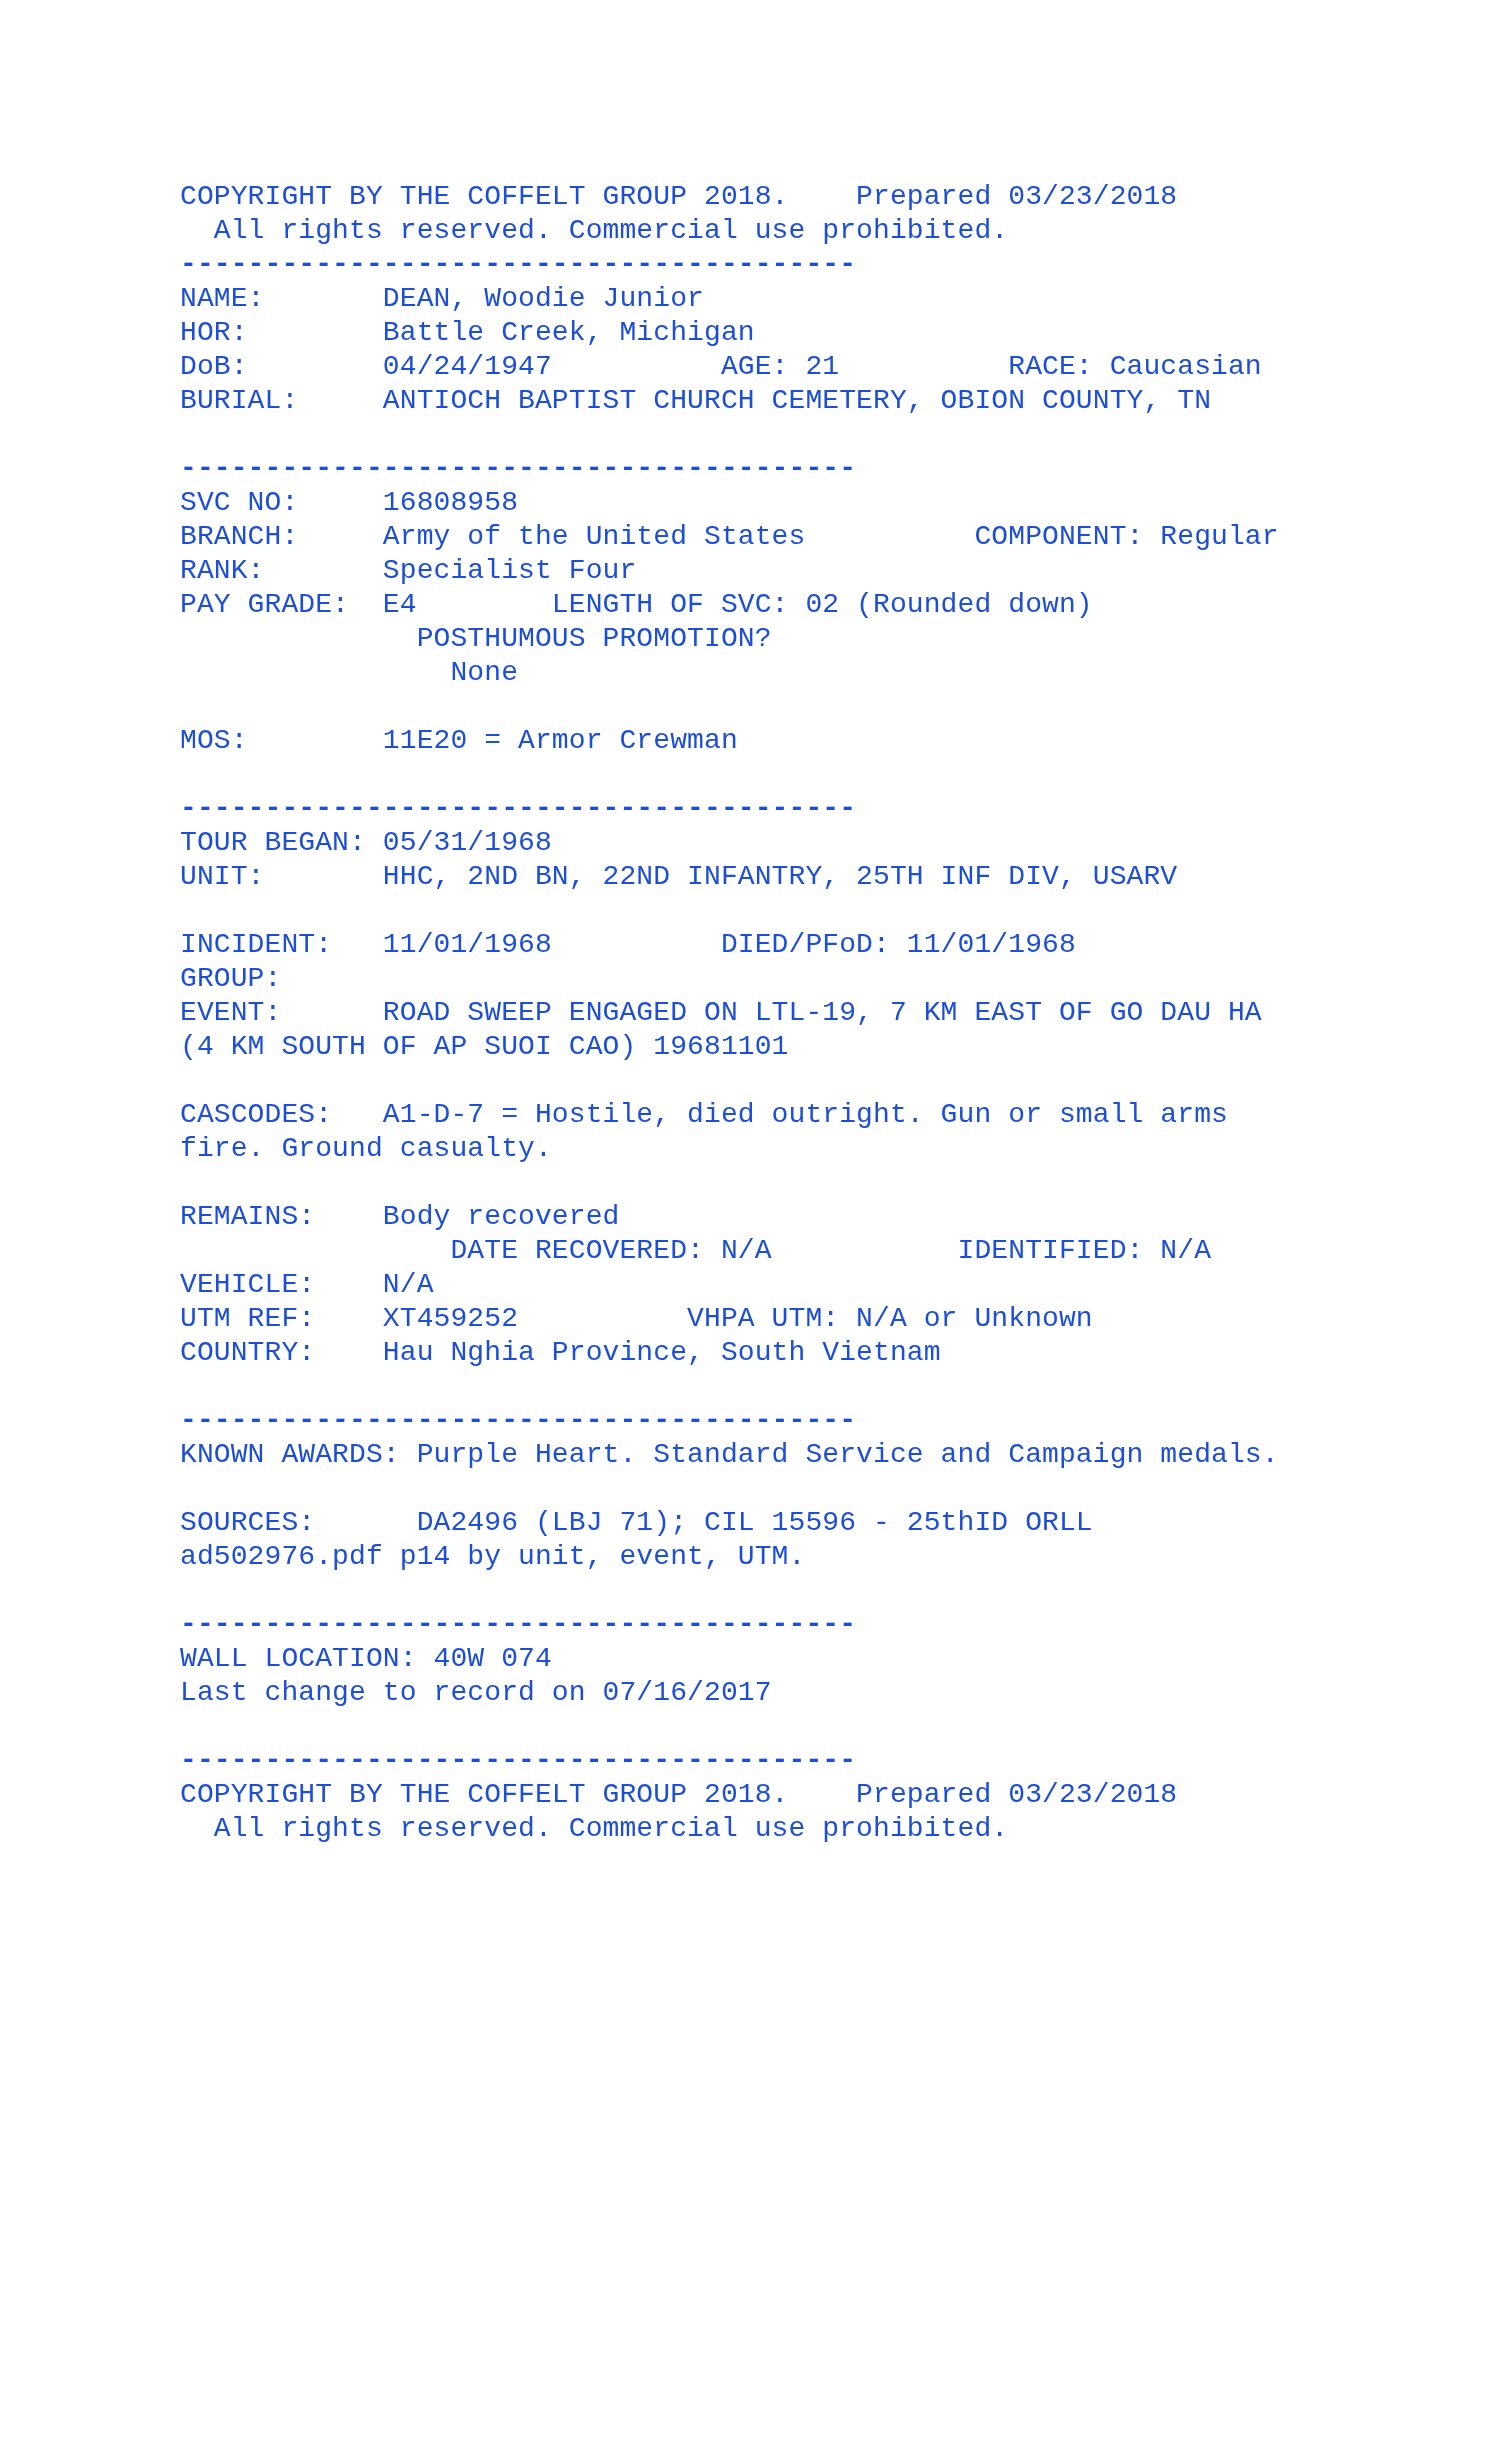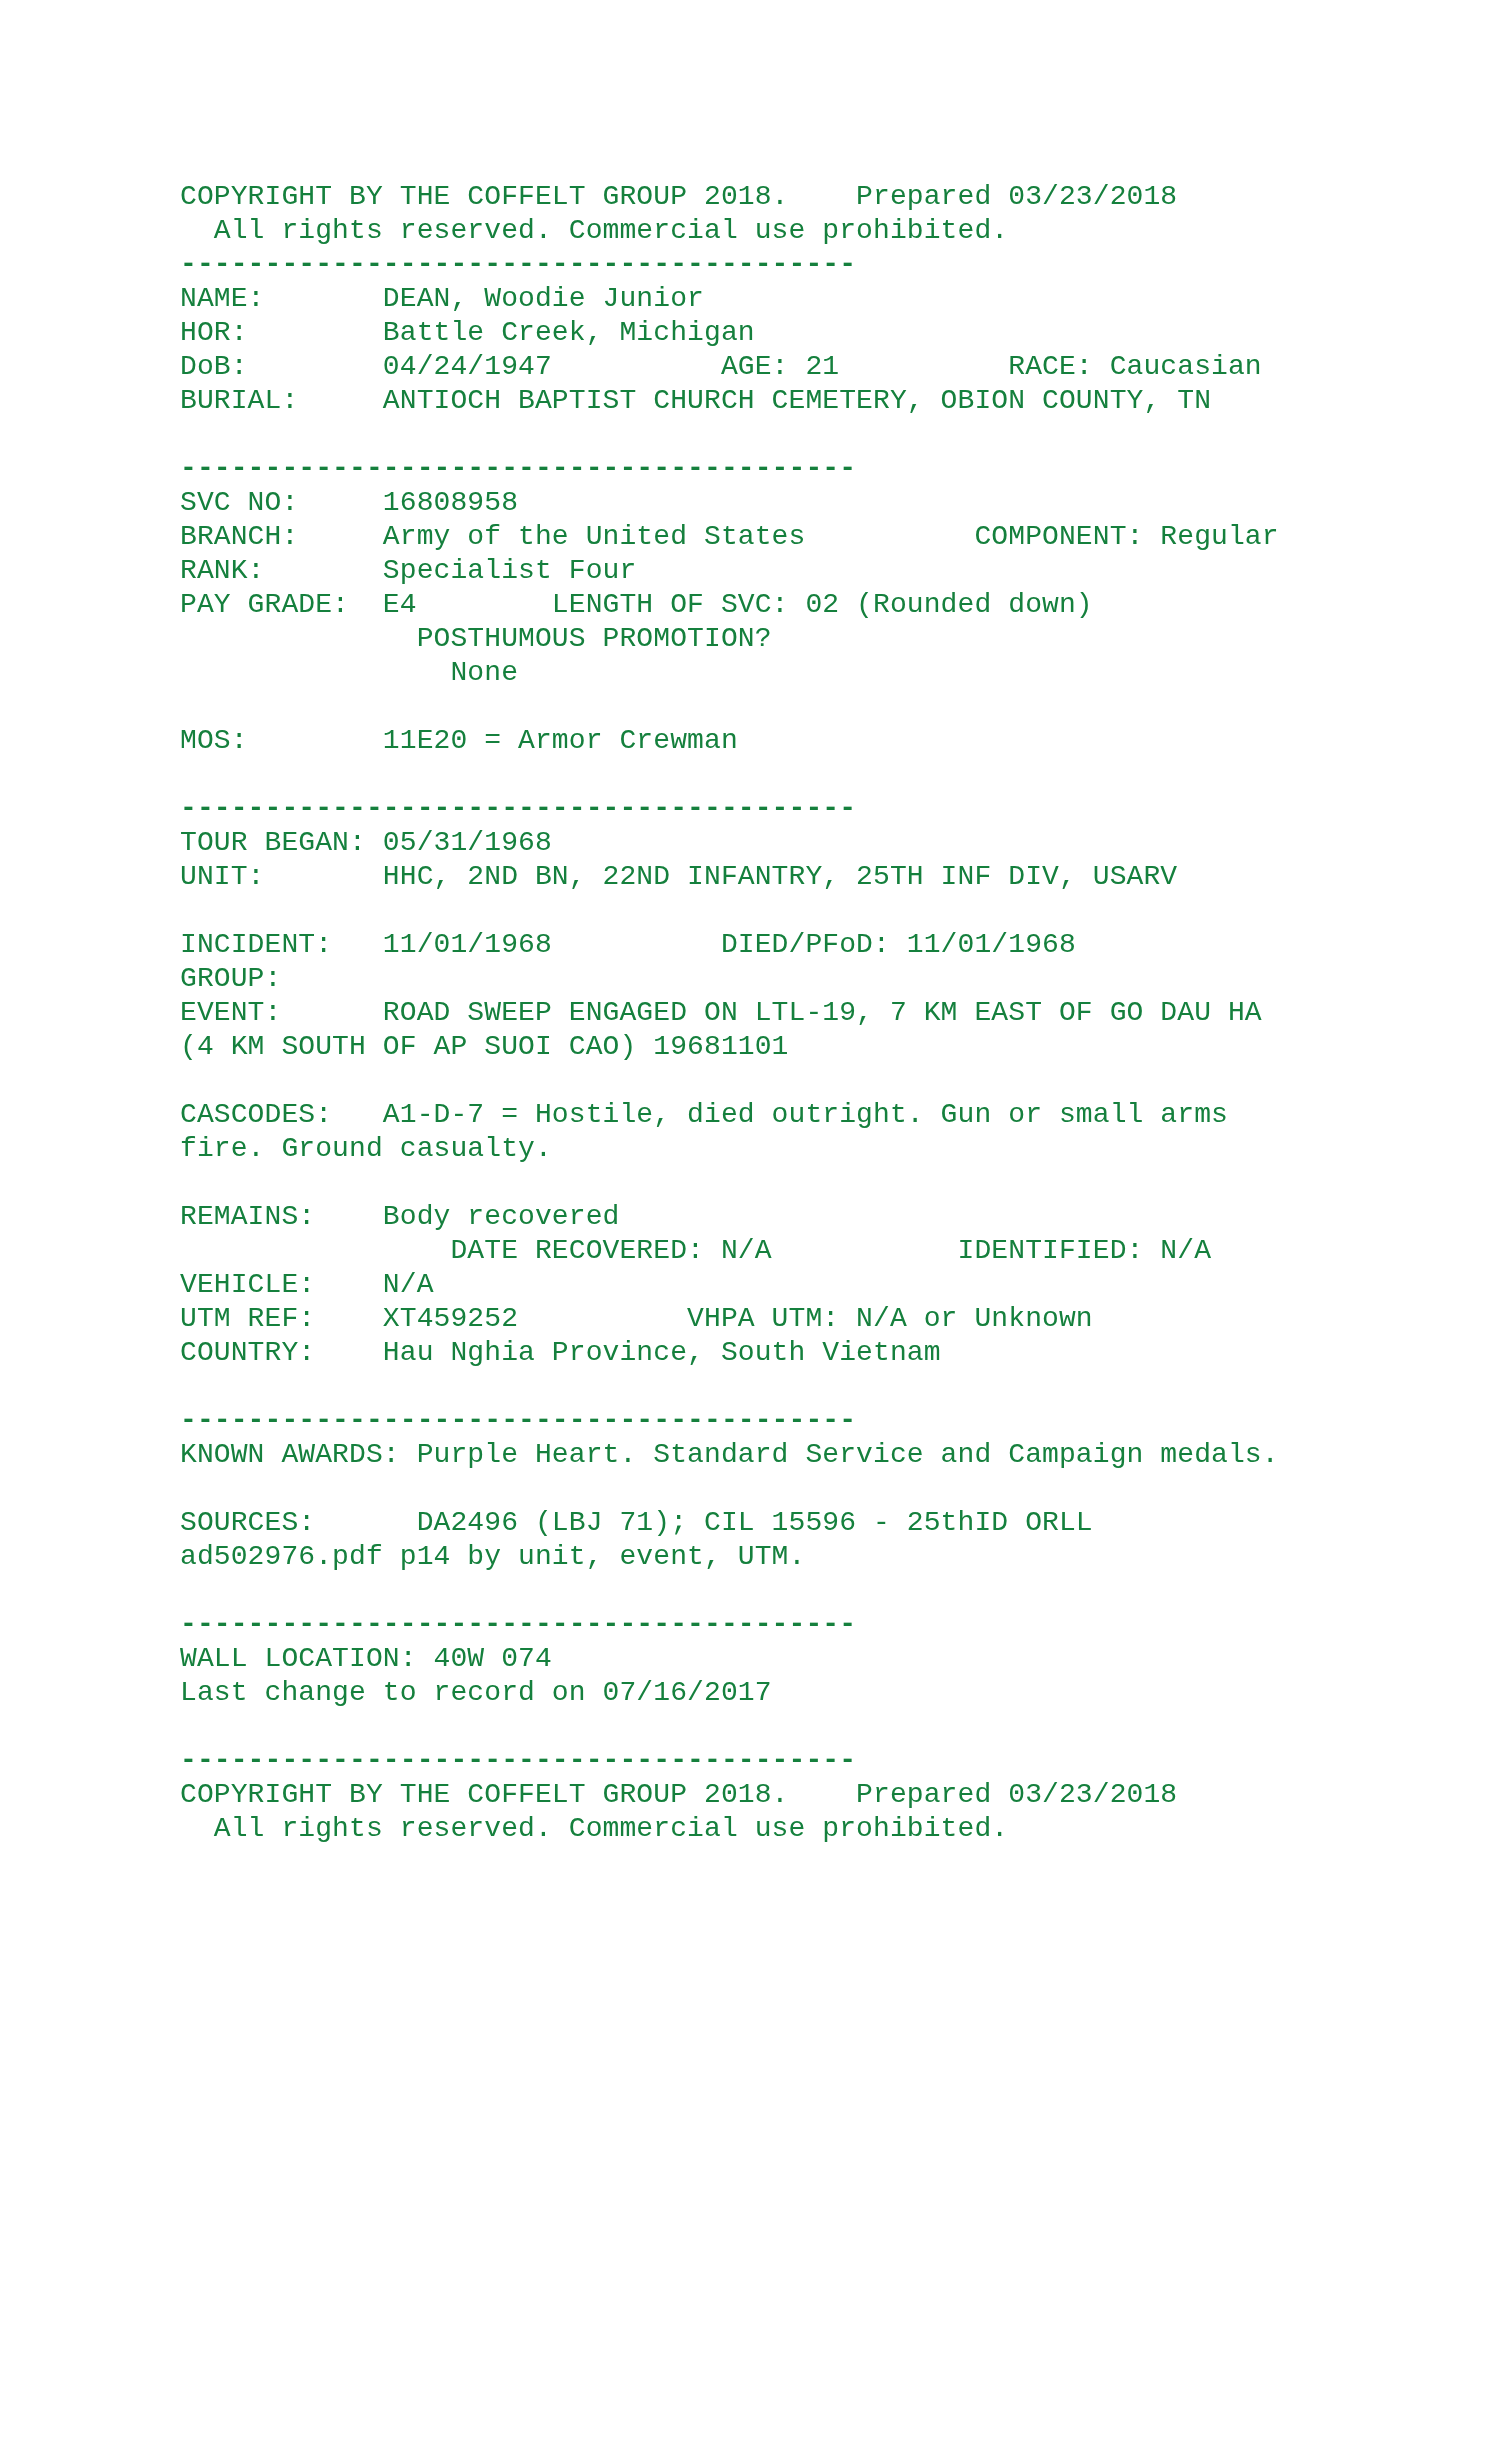--- a/index.html
+++ b/index.html
@@ -15,21 +15,21 @@
     overflow: hidden;
   }
   .doc {
     position: absolute;
     left: 180px;
     top: 180px;
     font-family: "Liberation Mono", "DejaVu Sans Mono", monospace;
     font-size: 28px;
     line-height: 34px;
     letter-spacing: 0.1px;
-    color: #15803d;
+    color: #1d4ed8;
     white-space: pre;
   }
   .line {
     min-height: 34px;
   }
   .line.sep {
     font-weight: 700;
   }
 </style>
 </head>

